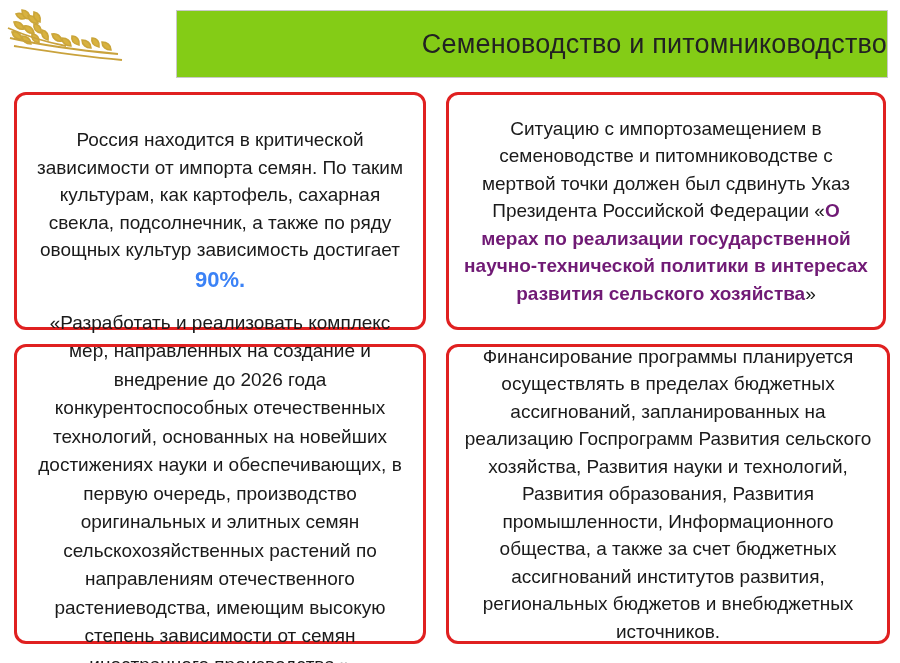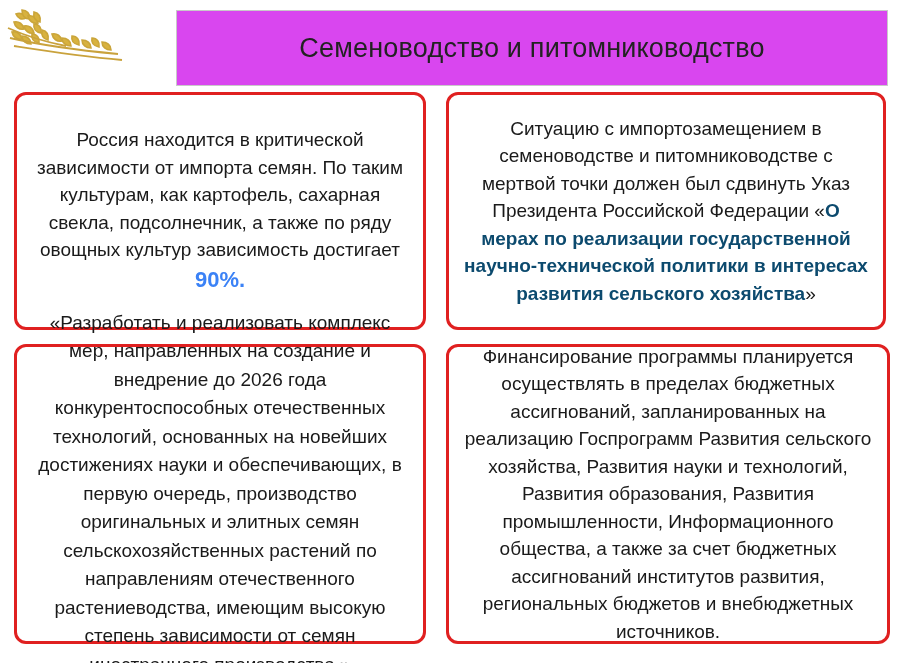--- a/index.html
+++ b/index.html
@@ -20,26 +20,26 @@
     height: 663px;
     box-sizing: border-box;
   }
 
   
   .header {
     position: absolute;
     left: 176px;
     top: 10px;
     width: 712px;
-    height: 76px;
+    height: 68px;
     border: 1px solid #c9c9c9;
-    background: #d946ef;
+    background: #84cc16;
     display: flex;
     align-items: center;
-    justify-content: center;
+    justify-content: flex-end;
     box-sizing: border-box;
   }
   .header-title {
     font-size: 27px;
     color: #222222;
     letter-spacing: 0.2px;
     text-align: center;
     font-weight: 400;
   }
 
@@ -107,21 +107,21 @@
     line-height: 1.5;
     color: #1a1a1a;
   }
   .accent-red {
     color: #3b82f6;
     font-weight: bold;
     font-size: 22px;
   }
   .bold-dark {
     font-weight: bold;
-    color: #0c4a6e;
+    color: #701a75;
   }
 </style>
 </head>
 <body>
 
 <div class="slide">
 
   <svg class="wheat" viewBox="0 0 130 74">
     <g stroke="#caa53a" stroke-width="1.6" fill="#d8b23f">
       <path d="M10 6 C14 4 18 6 20 10 C16 12 12 11 10 6 Z"></path>

